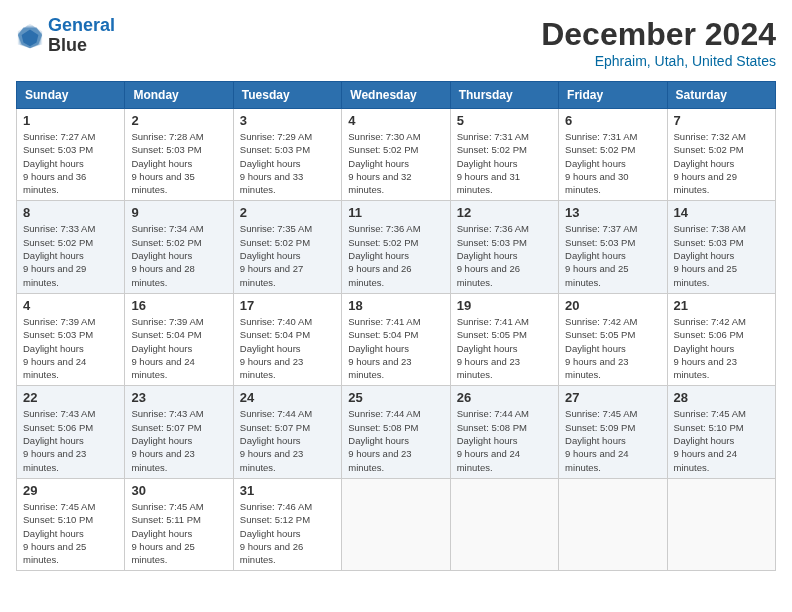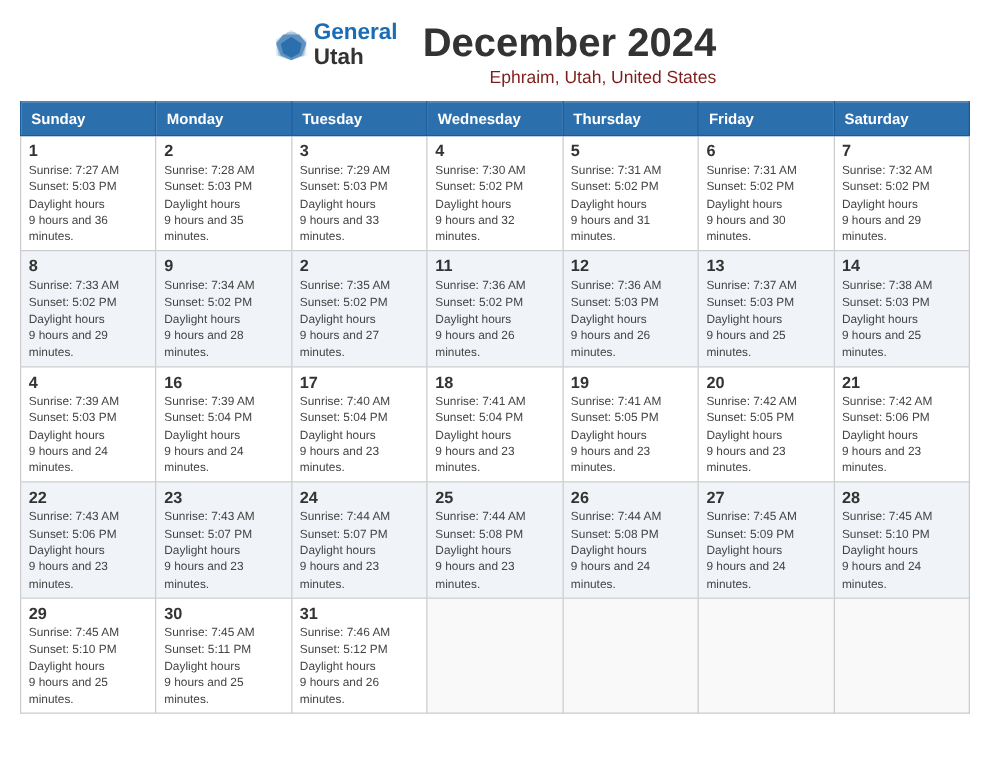--- a/index.html
+++ b/index.html
@@ -5,21 +5,21 @@
     * { box-sizing: border-box; margin: 0; padding: 0; }
     body {
       font-family: Arial, sans-serif;
       background: #fff;
       width: 792px;
       min-height: 612px;
       padding: 16px;
     }
     .header {
       display: flex;
-      justify-content: center;
+      justify-content: space-between;
       align-items: flex-start;
       margin-bottom: 12px;
     }
     .logo {
       display: flex;
       align-items: center;
       gap: 4px;
     }
     .logo-text {
       font-size: 18px;
@@ -38,21 +38,21 @@
       text-align: right;
       margin-left: 20px;
     }
     .month-title {
       font-size: 32px;
       font-weight: bold;
       color: #333;
     }
     .location {
       font-size: 14px;
-      color: #7f1d1d;
+      color: #0369a1;
     }
     .calendar {
       width: 100%;
       border-collapse: collapse;
       font-size: 10px;
       border-radius: 24px;
     }
     .calendar th {
       background: #2c6fad;
       color: #fff;
@@ -95,21 +95,21 @@
 <div class="header">
   <div class="logo">
     <svg class="logo-icon" viewBox="0 0 30 30">
       <polygon points="15,2 28,10 28,24 15,28 2,24 2,10" fill="#2c6fad" opacity="0.15"></polygon>
       <polygon points="18,4 28,12 26,24 15,28 4,24 2,12 12,4" fill="#2c6fad" opacity="0.3"></polygon>
       <polygon points="22,6 28,14 24,24 15,28 6,24 2,14 8,6" fill="#2c6fad" opacity="0.6"></polygon>
       <polygon points="15,8 24,14 22,22 15,26 8,22 6,14" fill="#2c6fad"></polygon>
     </svg>
     <div class="logo-text">
       <div><span>General</span></div>
-      <div>Utah</div>
+      <div>Blue</div>
     </div>
   </div>
   <div class="title-block">
     <div class="month-title">December 2024</div>
     <div class="location">Ephraim, Utah, United States</div>
   </div>
 </div>
 
 <table class="calendar">
   <thead>

